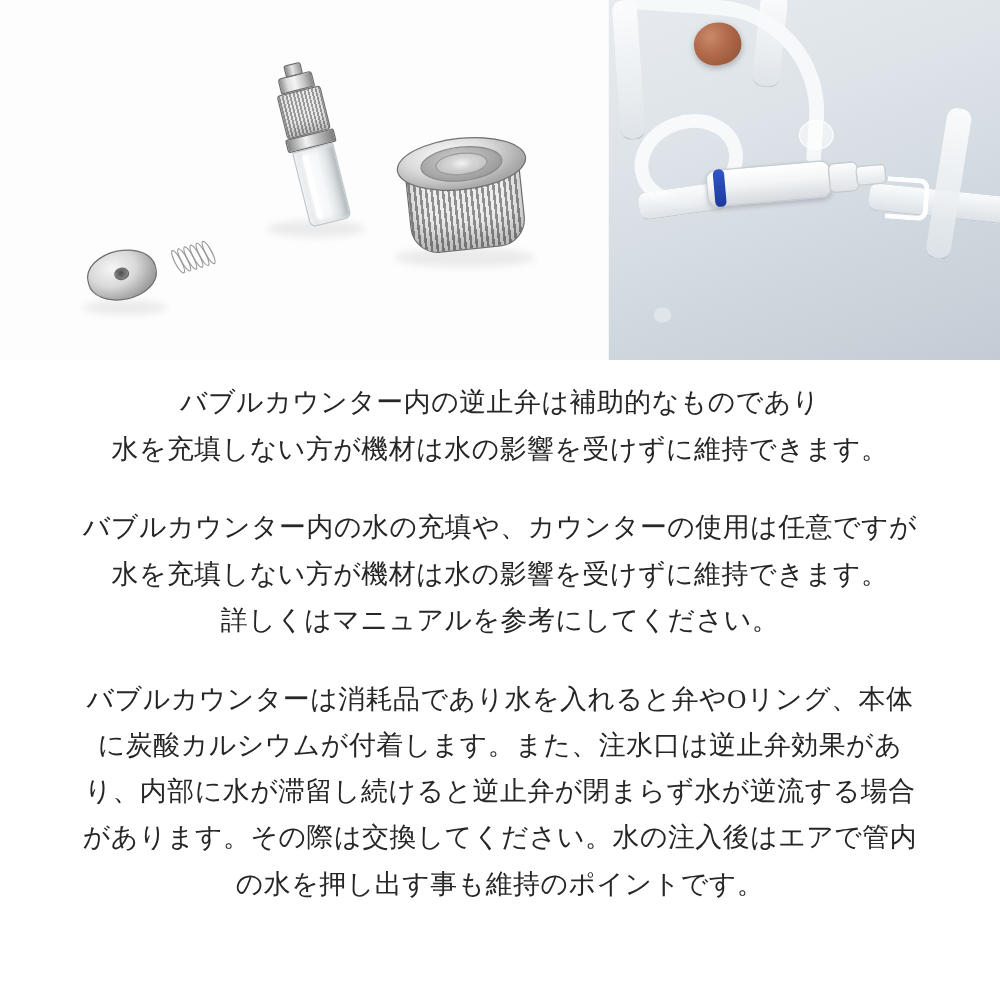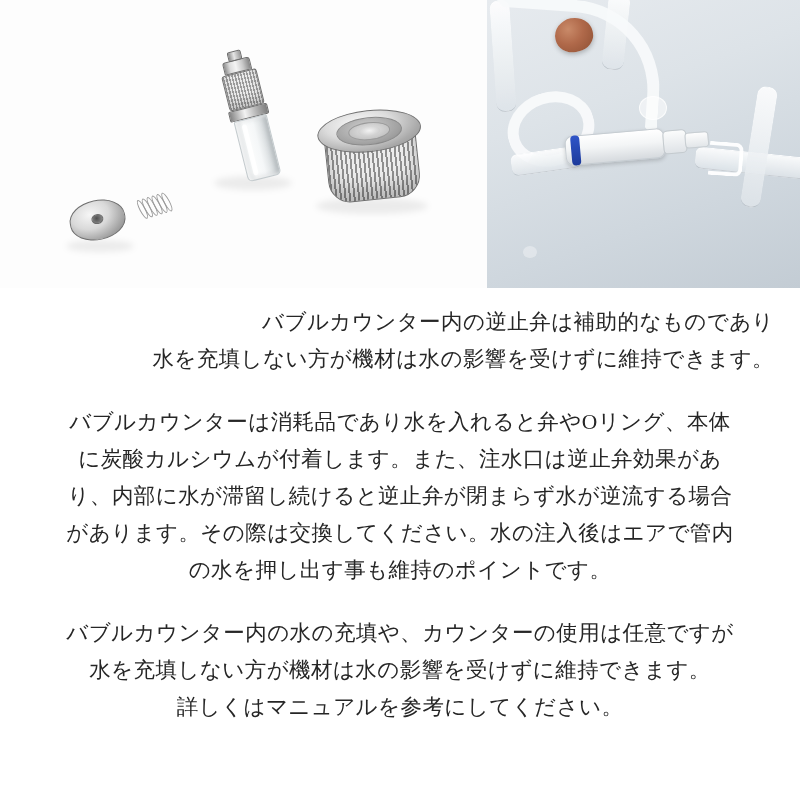--- a/index.html
+++ b/index.html
@@ -380,21 +380,21 @@
     font-size: 21.5px;
     line-height: 1.72;
     letter-spacing: 0.02em;
     color: #262626;
     text-align: center;
   }
   .para.justify {
     text-align: justify;
     text-align-last: center;
   }
-  .p1 { margin-top: 16px; text-align: right; }
+  .p1 { margin-top: 16px; }
   .p2 { margin-top: 26px; padding: 0 18px; }
   .p3 { margin-top: 26px; }
   .line { display: block; }
 </style>
 </head>
 <body>
 
 <div class="page">
 
   <div class="photo-area">
@@ -461,27 +461,27 @@
     </div>
   </div>
 
   <div class="text-area">
 
     <p class="para p1">
       <span class="line">バブルカウンター内の逆止弁は補助的なものであり</span>
       <span class="line">水を充填しない方が機材は水の影響を受けずに維持できます。</span>
     </p>
 
+    <p class="para p3">
+      <span class="line">バブルカウンター内の水の充填や、カウンターの使用は任意ですが</span>
+      <span class="line">水を充填しない方が機材は水の影響を受けずに維持できます。</span>
+      <span class="line">詳しくはマニュアルを参考にしてください。</span>
+    </p>
+
     <p class="para justify p2">
       <span class="line">バブルカウンターは消耗品であり水を入れると弁やOリング、本体</span>
       <span class="line">に炭酸カルシウムが付着します。また、注水口は逆止弁効果があ</span>
       <span class="line">り、内部に水が滞留し続けると逆止弁が閉まらず水が逆流する場合</span>
       <span class="line">があります。その際は交換してください。水の注入後はエアで管内</span>
       <span class="line">の水を押し出す事も維持のポイントです。</span>
     </p>
-
-    <p class="para p3">
-      <span class="line">バブルカウンター内の水の充填や、カウンターの使用は任意ですが</span>
-      <span class="line">水を充填しない方が機材は水の影響を受けずに維持できます。</span>
-      <span class="line">詳しくはマニュアルを参考にしてください。</span>
-    </p>
   </div>
 </div>
 
 </body></html>

